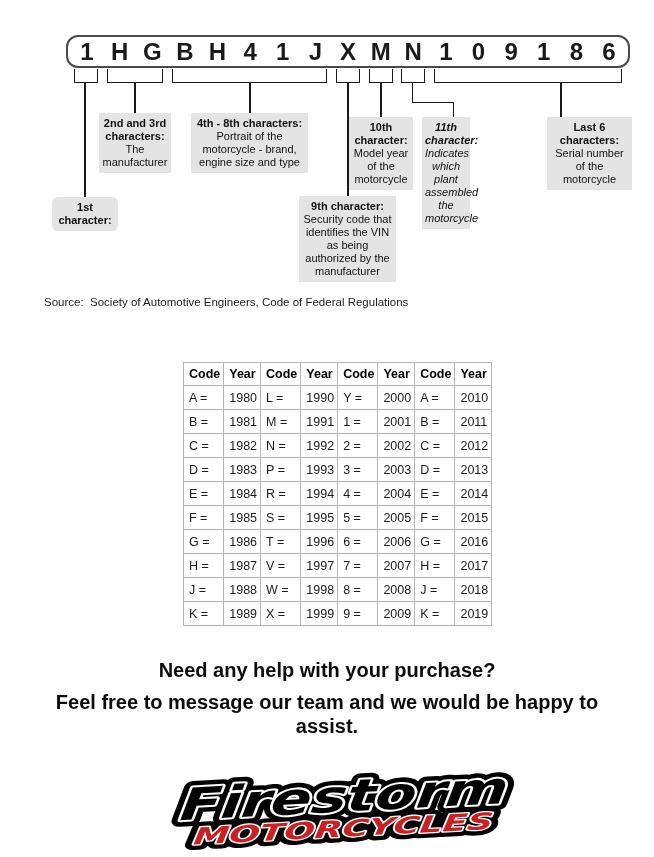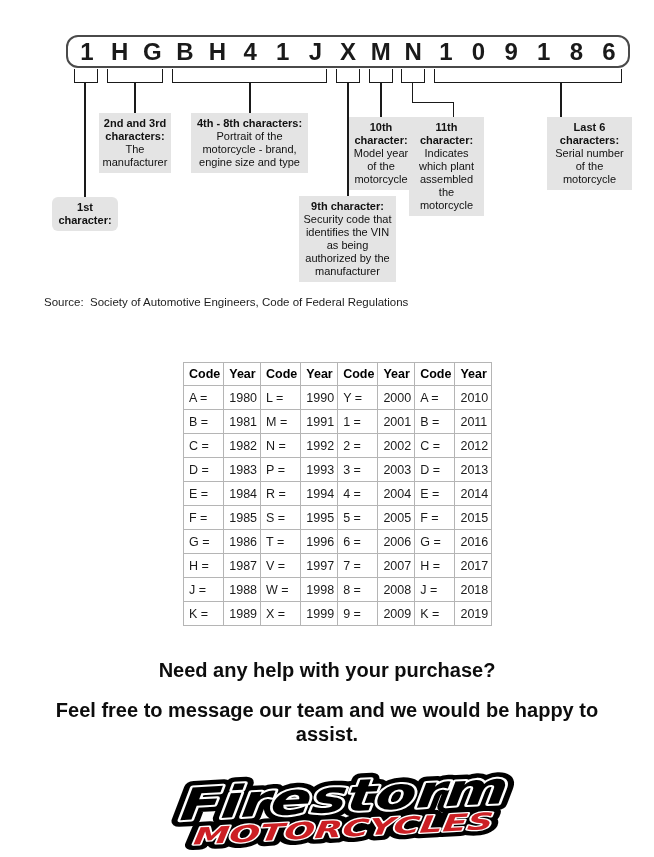--- a/index.html
+++ b/index.html
@@ -48,21 +48,21 @@
   .year-table th, .year-table td {
     border:1px solid #b5b5b5; font-size:12.5px; padding:4px 3px 4px 5px;
     text-align:left; white-space:nowrap; color:#1a1a1a; height:24px;
   }
   .year-table th { font-weight:bold; color:#000; height:22px; }
   
   .help {
     position:absolute; left:0; right:0; top:658px; text-align:center;
     font-size:20px; font-weight:bold; line-height:24px; color:#0d0d0d;
   }
-  .help .l2 { max-width:548px; margin:16px auto; }
+  .help .l2 { max-width:548px; margin:8px auto; }
   
   .logo { position:absolute; left:150px; top:770px; }
 </style>
 </head>
 <body>
 
 <div class="page">
 
   <div class="vin-box">
     <span class="vin-char">1</span>
@@ -113,21 +113,21 @@
     <span class="b">Portrait of the motorcycle - brand, engine size and type</span>
   </div>
   <div class="callout" style="left:299px;top:196px;width:97px;">
     <span class="t">9th character:</span>
     <span class="b">Security code that identifies the VIN as being authorized by the manufacturer</span>
   </div>
   <div class="callout" style="left:349px;top:117px;width:64px;">
     <span class="t">10th character:</span>
     <span class="b">Model year of the motorcycle</span>
   </div>
-  <div class="callout" style="left:409px;top:117px;width:75px;">
+  <div class="callout" style="left:422px;top:117px;width:48px;font-style:italic;">
     <span class="t">11th character:</span>
     <span class="b">Indicates which plant assembled the motorcycle</span>
   </div>
   <div class="callout" style="left:519px;top:117px;width:85px;margin-left:28px;">
     <span class="t">Last 6 characters:</span>
     <span class="b">Serial number of the motorcycle</span>
   </div>
 
   <div class="source-note">Source:  Society of Automotive Engineers, Code of Federal Regulations</div>
 

